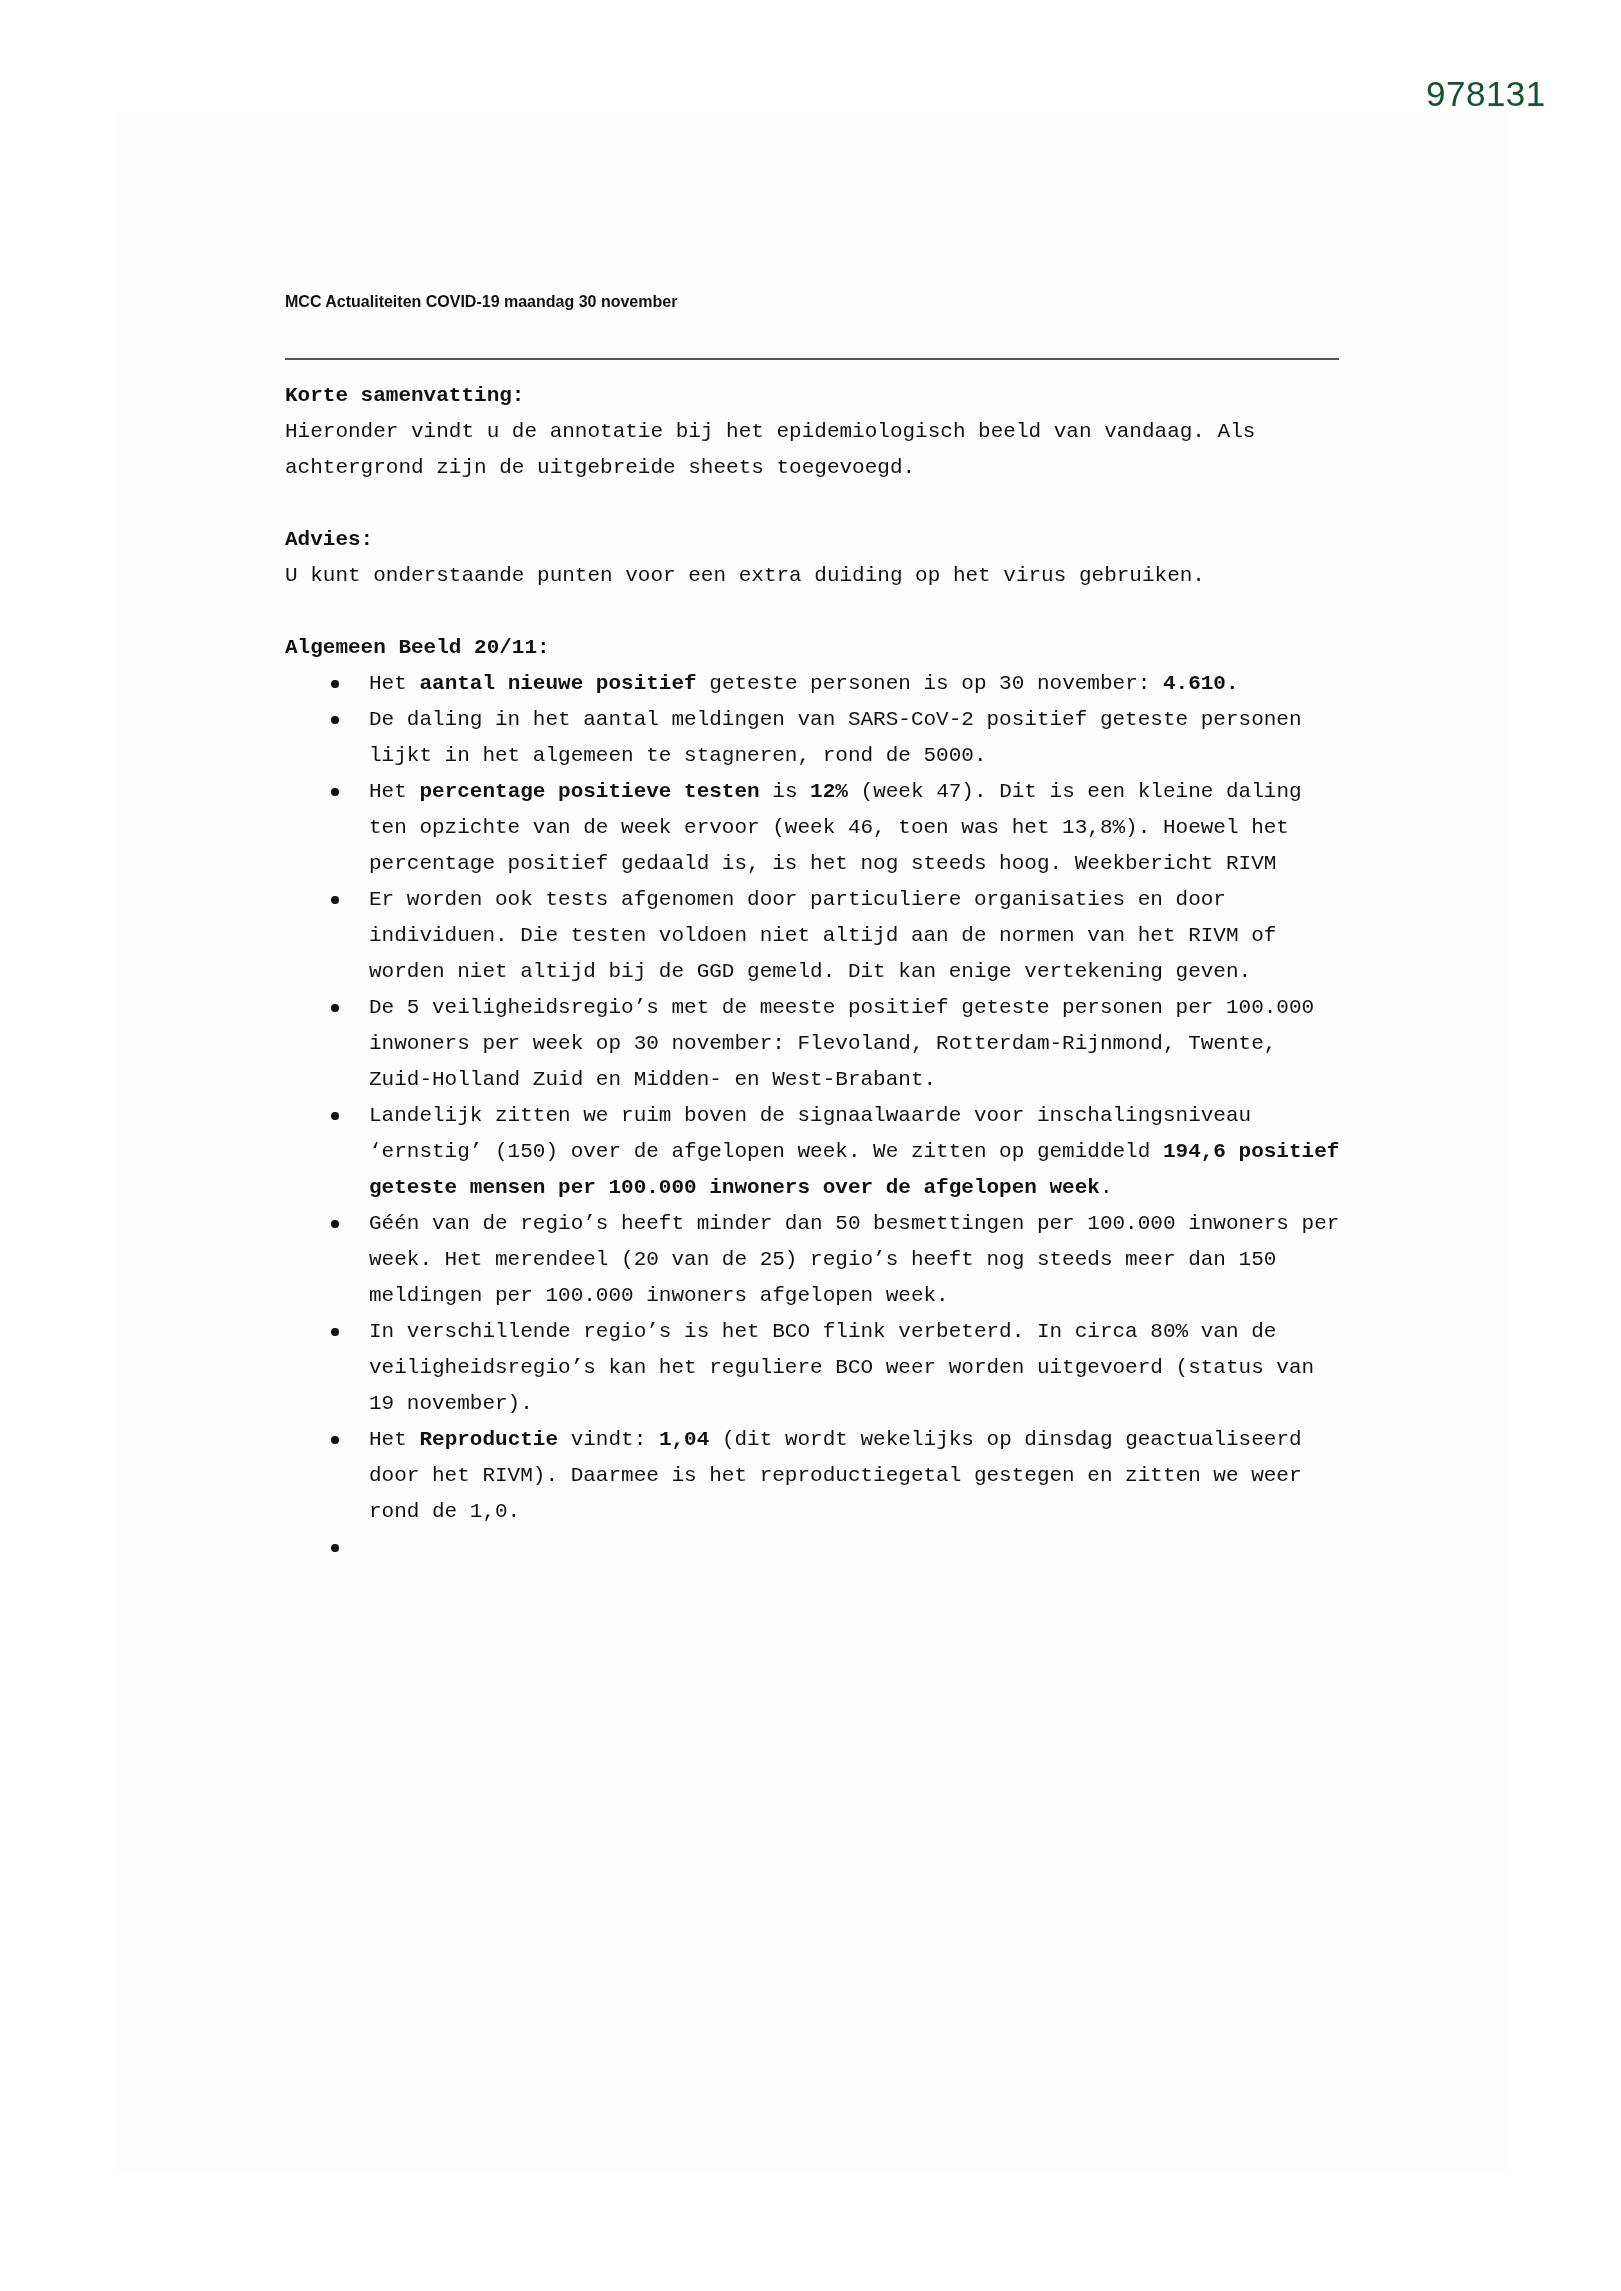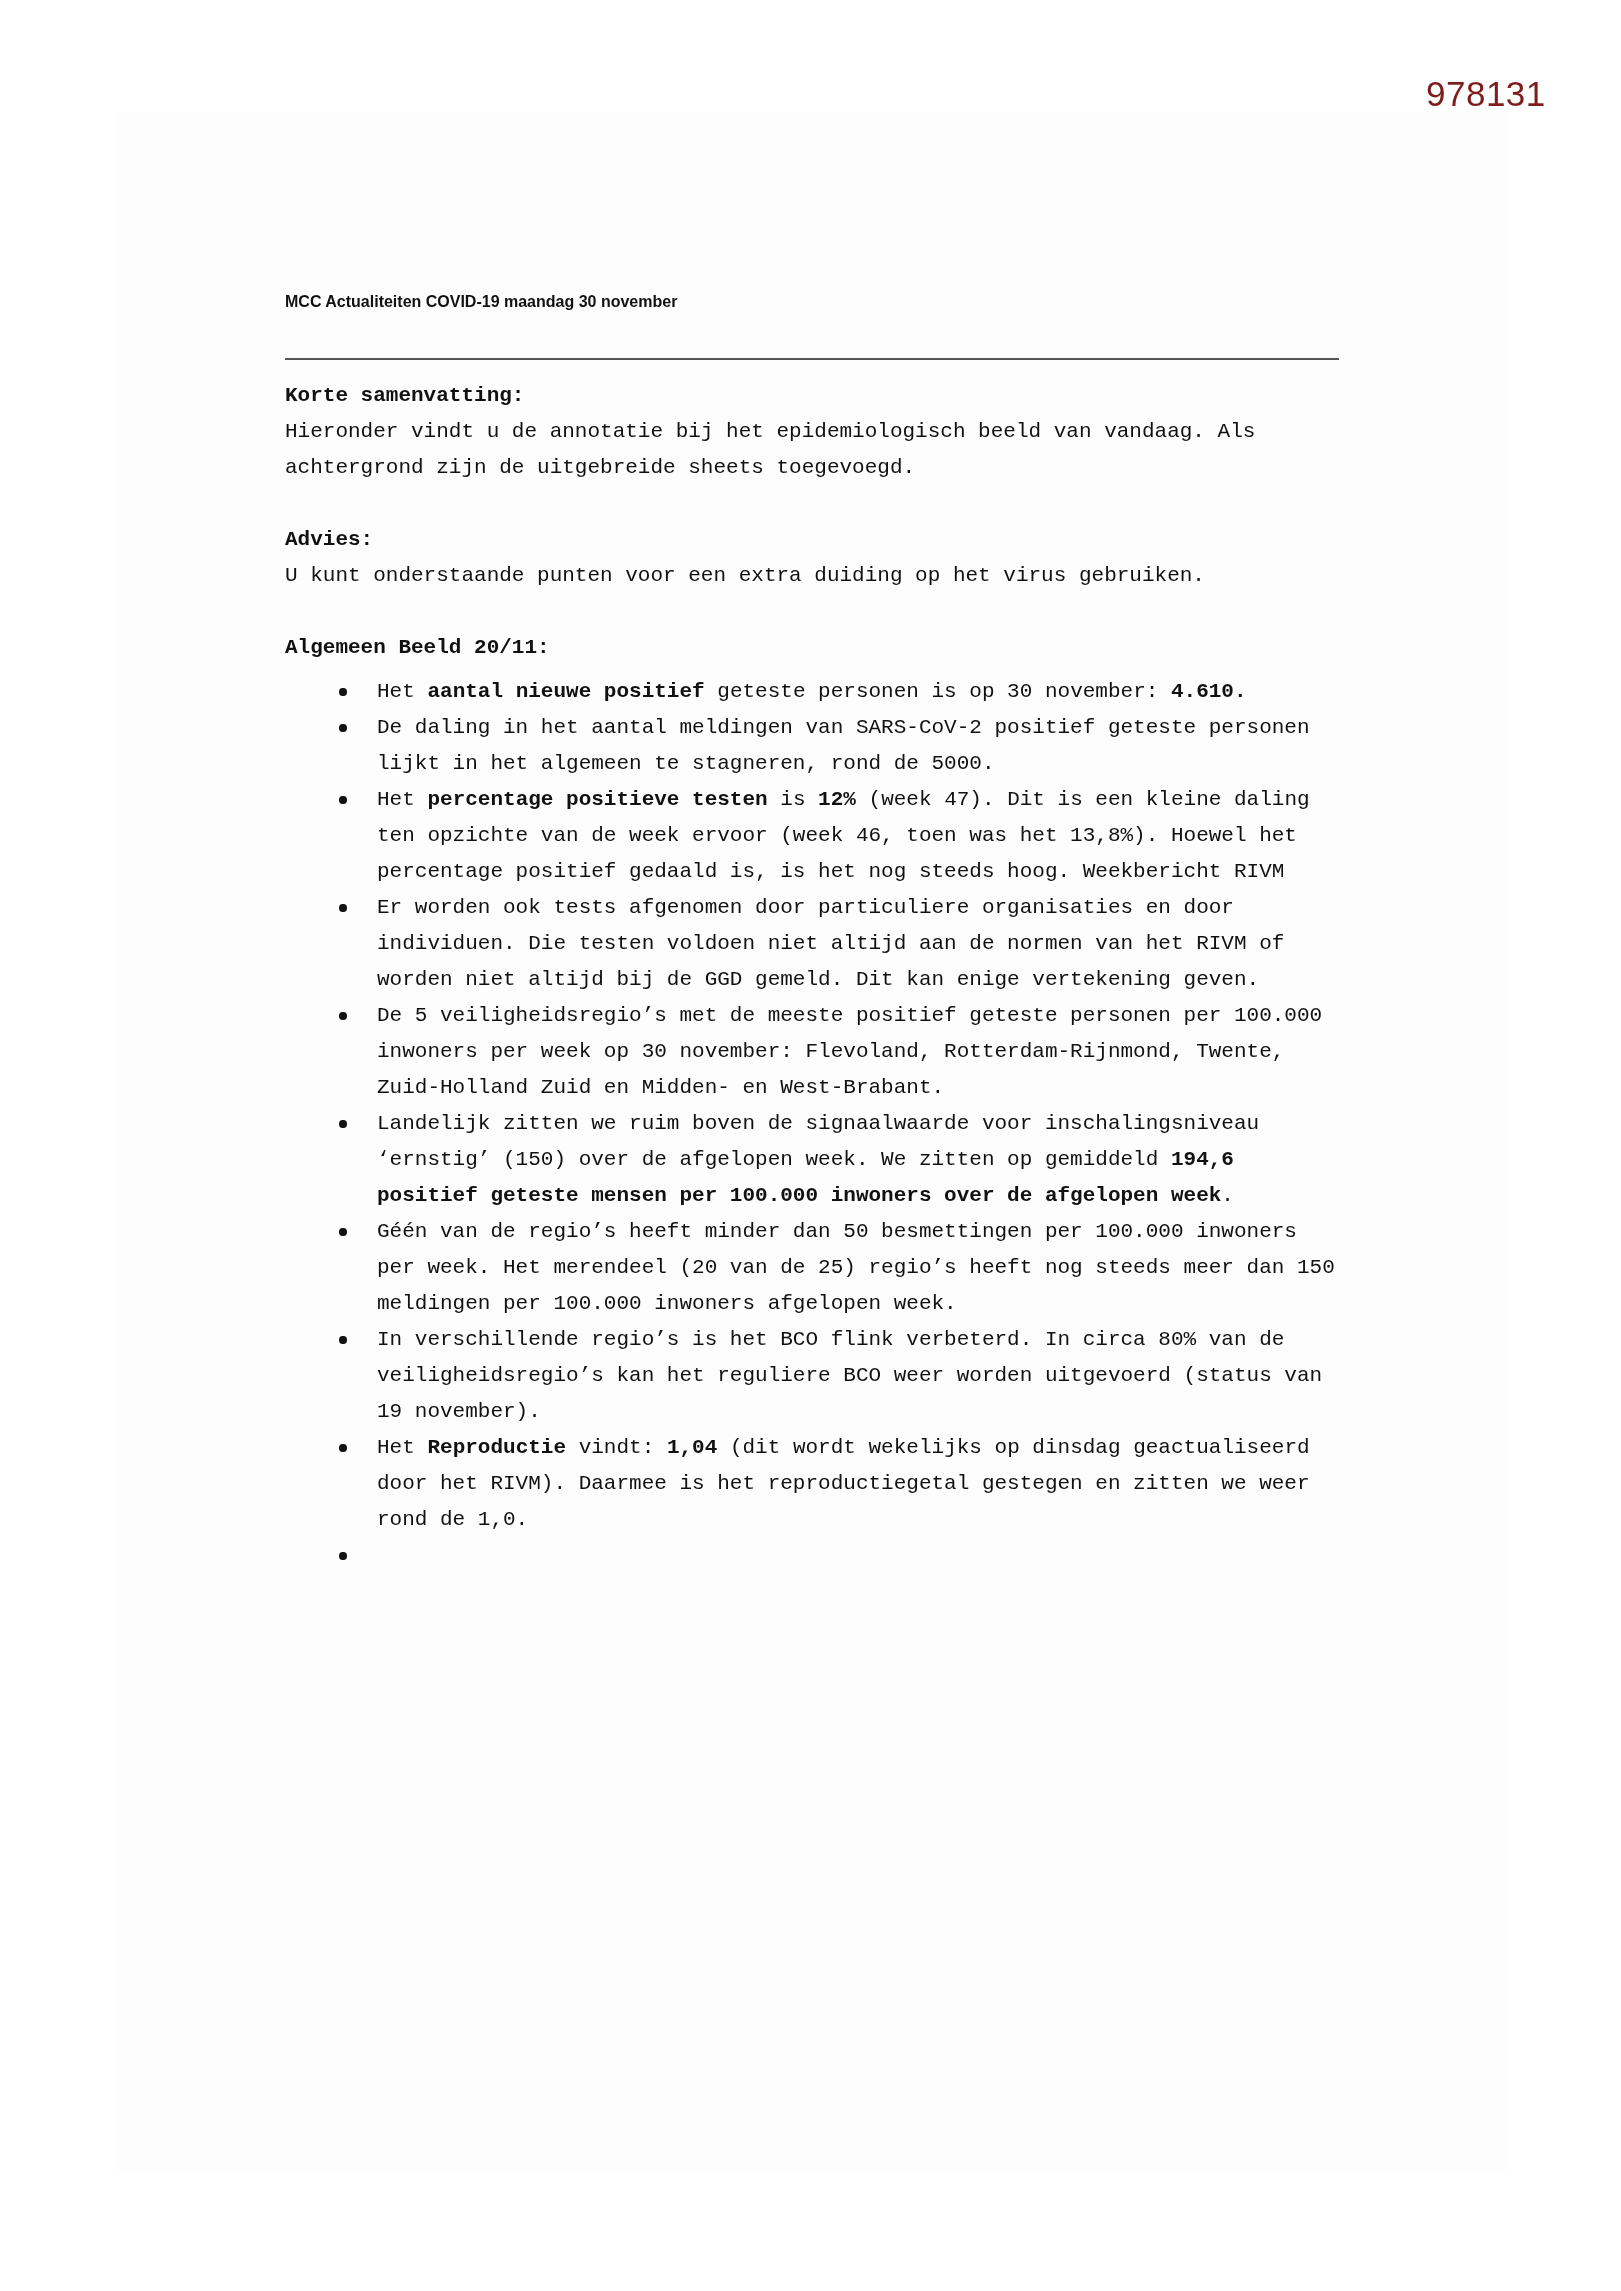--- a/index.html
+++ b/index.html
@@ -14,21 +14,21 @@
       overflow: hidden;
       font-family: "Liberation Sans", "DejaVu Sans", sans-serif;
       color: #111111;
     }
     .doc-id {
       position: absolute;
       top: 74px;
       left: 1426px;
       font-family: "Liberation Sans", sans-serif;
       font-size: 35px;
-      color: #7f1d1d;
+      color: #14532d;
       letter-spacing: 0.5px;
     }
     .page-area {
       position: absolute;
       top: 113px;
       left: 116px;
       width: 1392px;
       height: 2058px;
       background: #fdfdfd;
     }
@@ -69,21 +69,21 @@
       margin: 0;
     }
     .para {
       margin: 0;
     }
     .gap {
       height: 36px;
     }
     ul.bullets {
       list-style: none;
-      margin: 8px;
+      margin: 0;
       padding: 0;
     }
     ul.bullets li {
       position: relative;
       padding-left: 84px;
       margin: 0;
     }
     ul.bullets li .bullet-dot {
       position: absolute;
       left: 46px;

